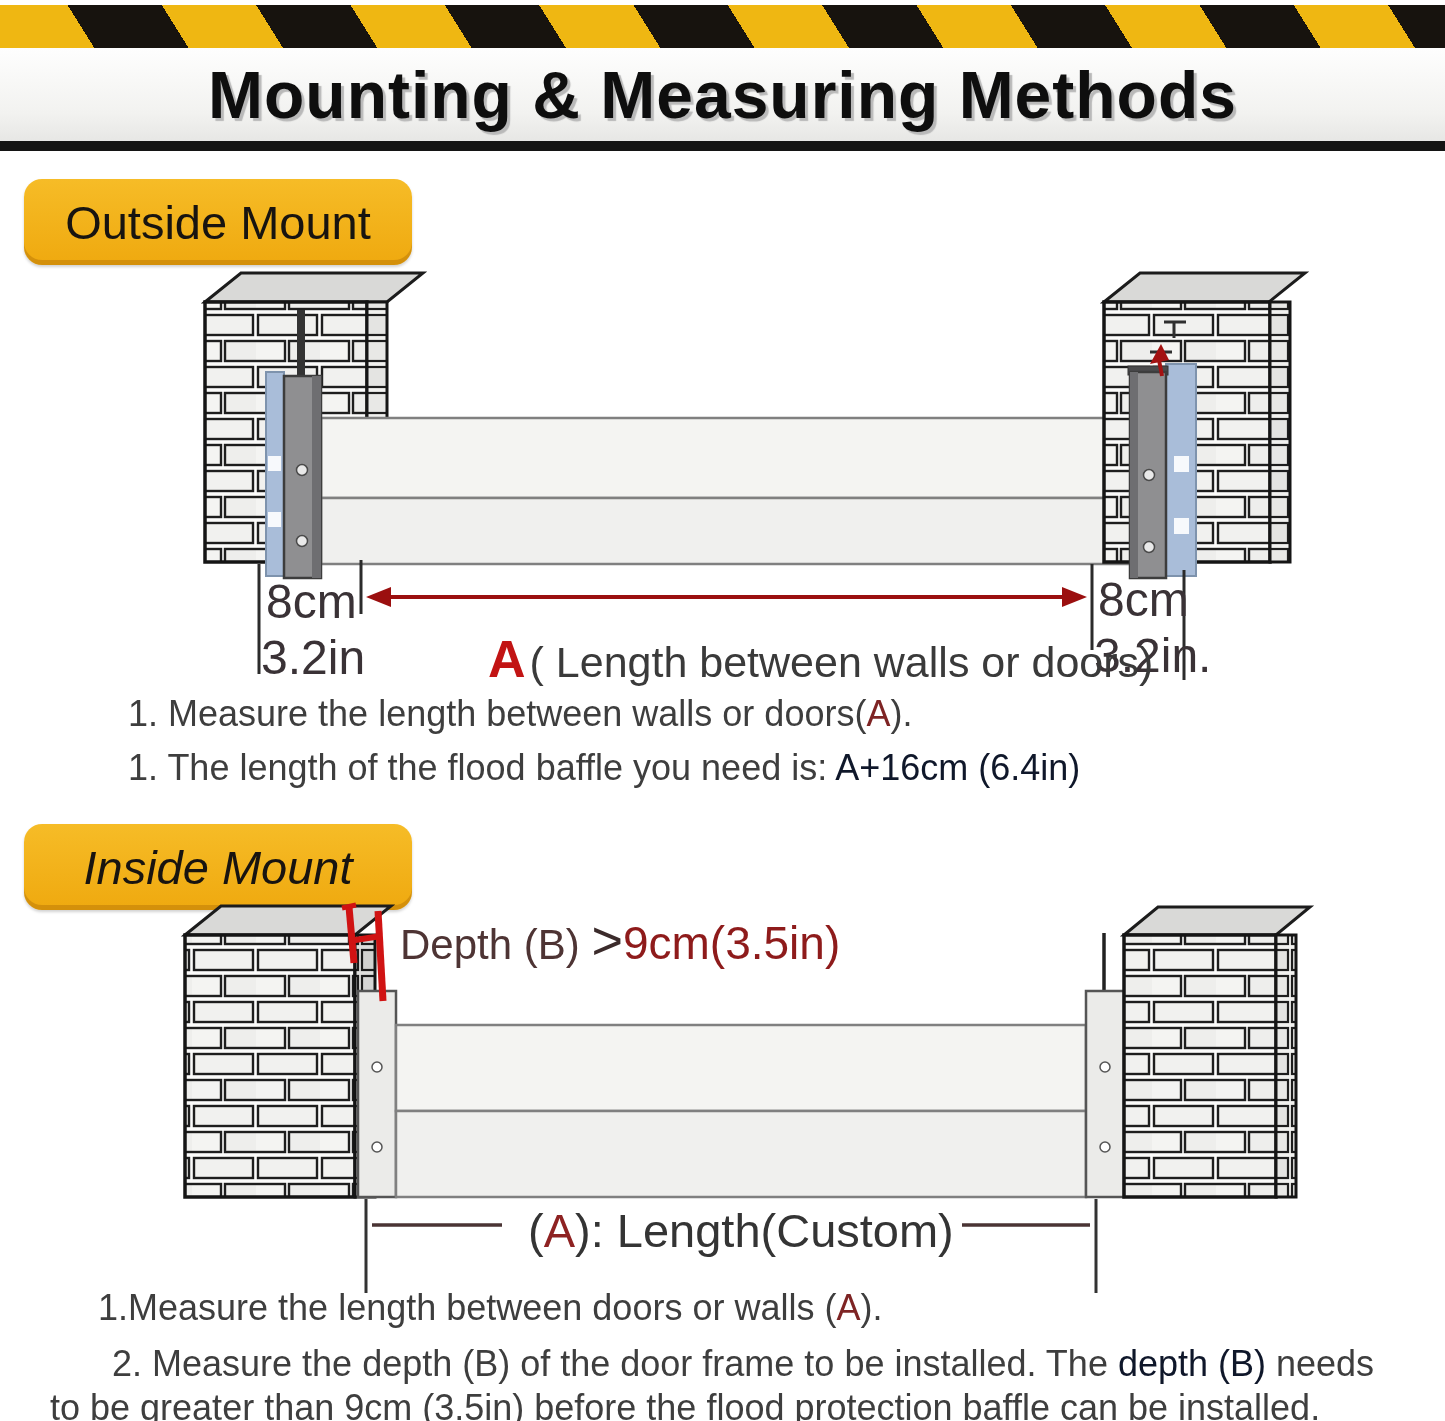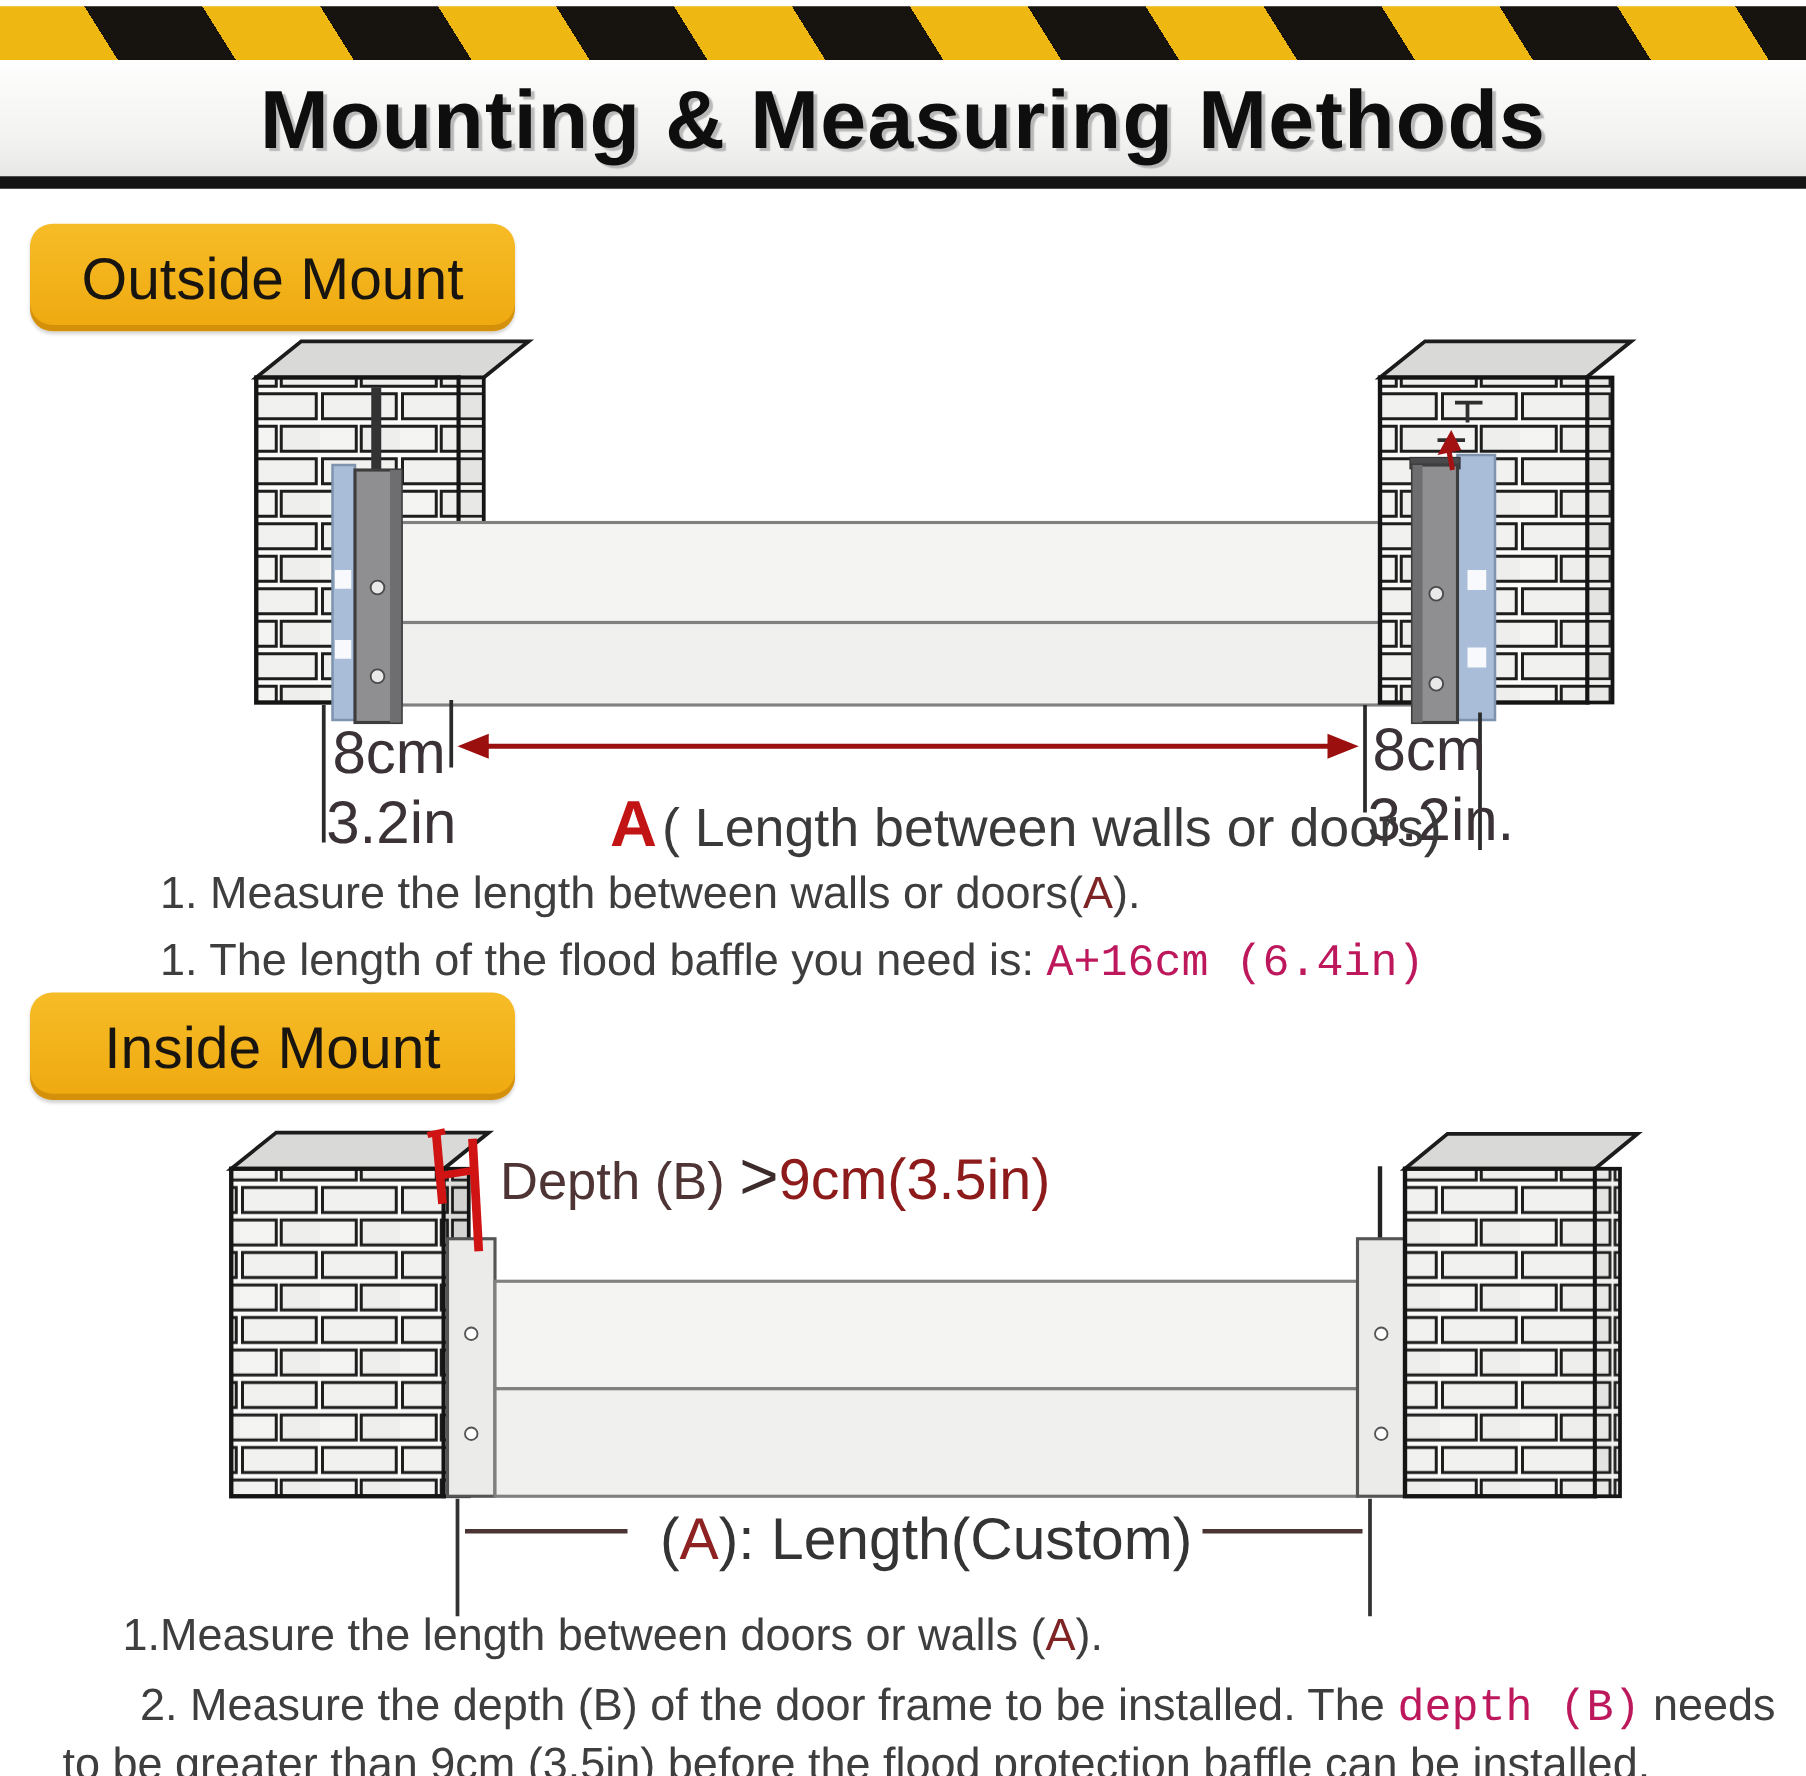--- a/index.html
+++ b/index.html
@@ -17,21 +17,21 @@
     letter-spacing:1px;text-shadow:3px 3px 1px #b9b9b9;}
   .black-bar{position:absolute;left:0;top:141px;width:100%;height:10px;background:#141414;}
 
   
   .badge{position:absolute;left:24px;width:388px;height:86px;
     background:linear-gradient(180deg,#f6bc27 0%,#efa90f 100%);
     border-radius:18px;display:flex;align-items:center;justify-content:center;
     font-size:47px;color:#181410;
     box-shadow:inset 0 -5px 0 rgba(150,85,0,.30), 0 2px 3px rgba(0,0,0,.18);}
   .badge-outside{top:179px;}
-  .badge-inside{top:794px;}
+  .badge-inside{top:824px;font-style:italic;}
 
   
   .diagram{position:absolute;left:0;}
   .d-outside{top:260px;}
   .d-inside{top:895px;}
   svg text{font-family:"Liberation Sans",sans-serif;}
   .dim{font-size:48px;fill:#3a3236;}
   .dimA{font-size:52px;font-weight:bold;fill:#c21414;}
   .dimCap{font-size:43px;fill:#3a3a3a;}
   .depthLbl{font-size:42px;fill:#4e3434;}
@@ -43,21 +43,21 @@
   
   .steps{position:absolute;font-size:36px;color:#3e3e3e;}
   .steps p{margin:0;line-height:44px;}
   .steps-outside{left:128px;top:692px;}
   .steps-outside p + p{margin-top:10px;}
   .steps-inside{left:50px;top:1286px;width:1400px;}
   .steps-inside .l1{margin-left:48px;}
   .steps-inside .l2{margin-top:12px;margin-left:62px;}
   .steps-inside .l3{margin-left:0;}
   .red-a{color:#7e2424;}
-  .red-strong{color:#be185d;font-family:Liberation Mono, monospace;}
+  .red-strong{color:#0f172a;}
 </style>
 </head>
 <body>
 
 <div class="page">
 
   <div class="hazard"></div>
   <div class="title-band">
     <h1>Mounting &amp; Measuring Methods</h1>
   </div>

